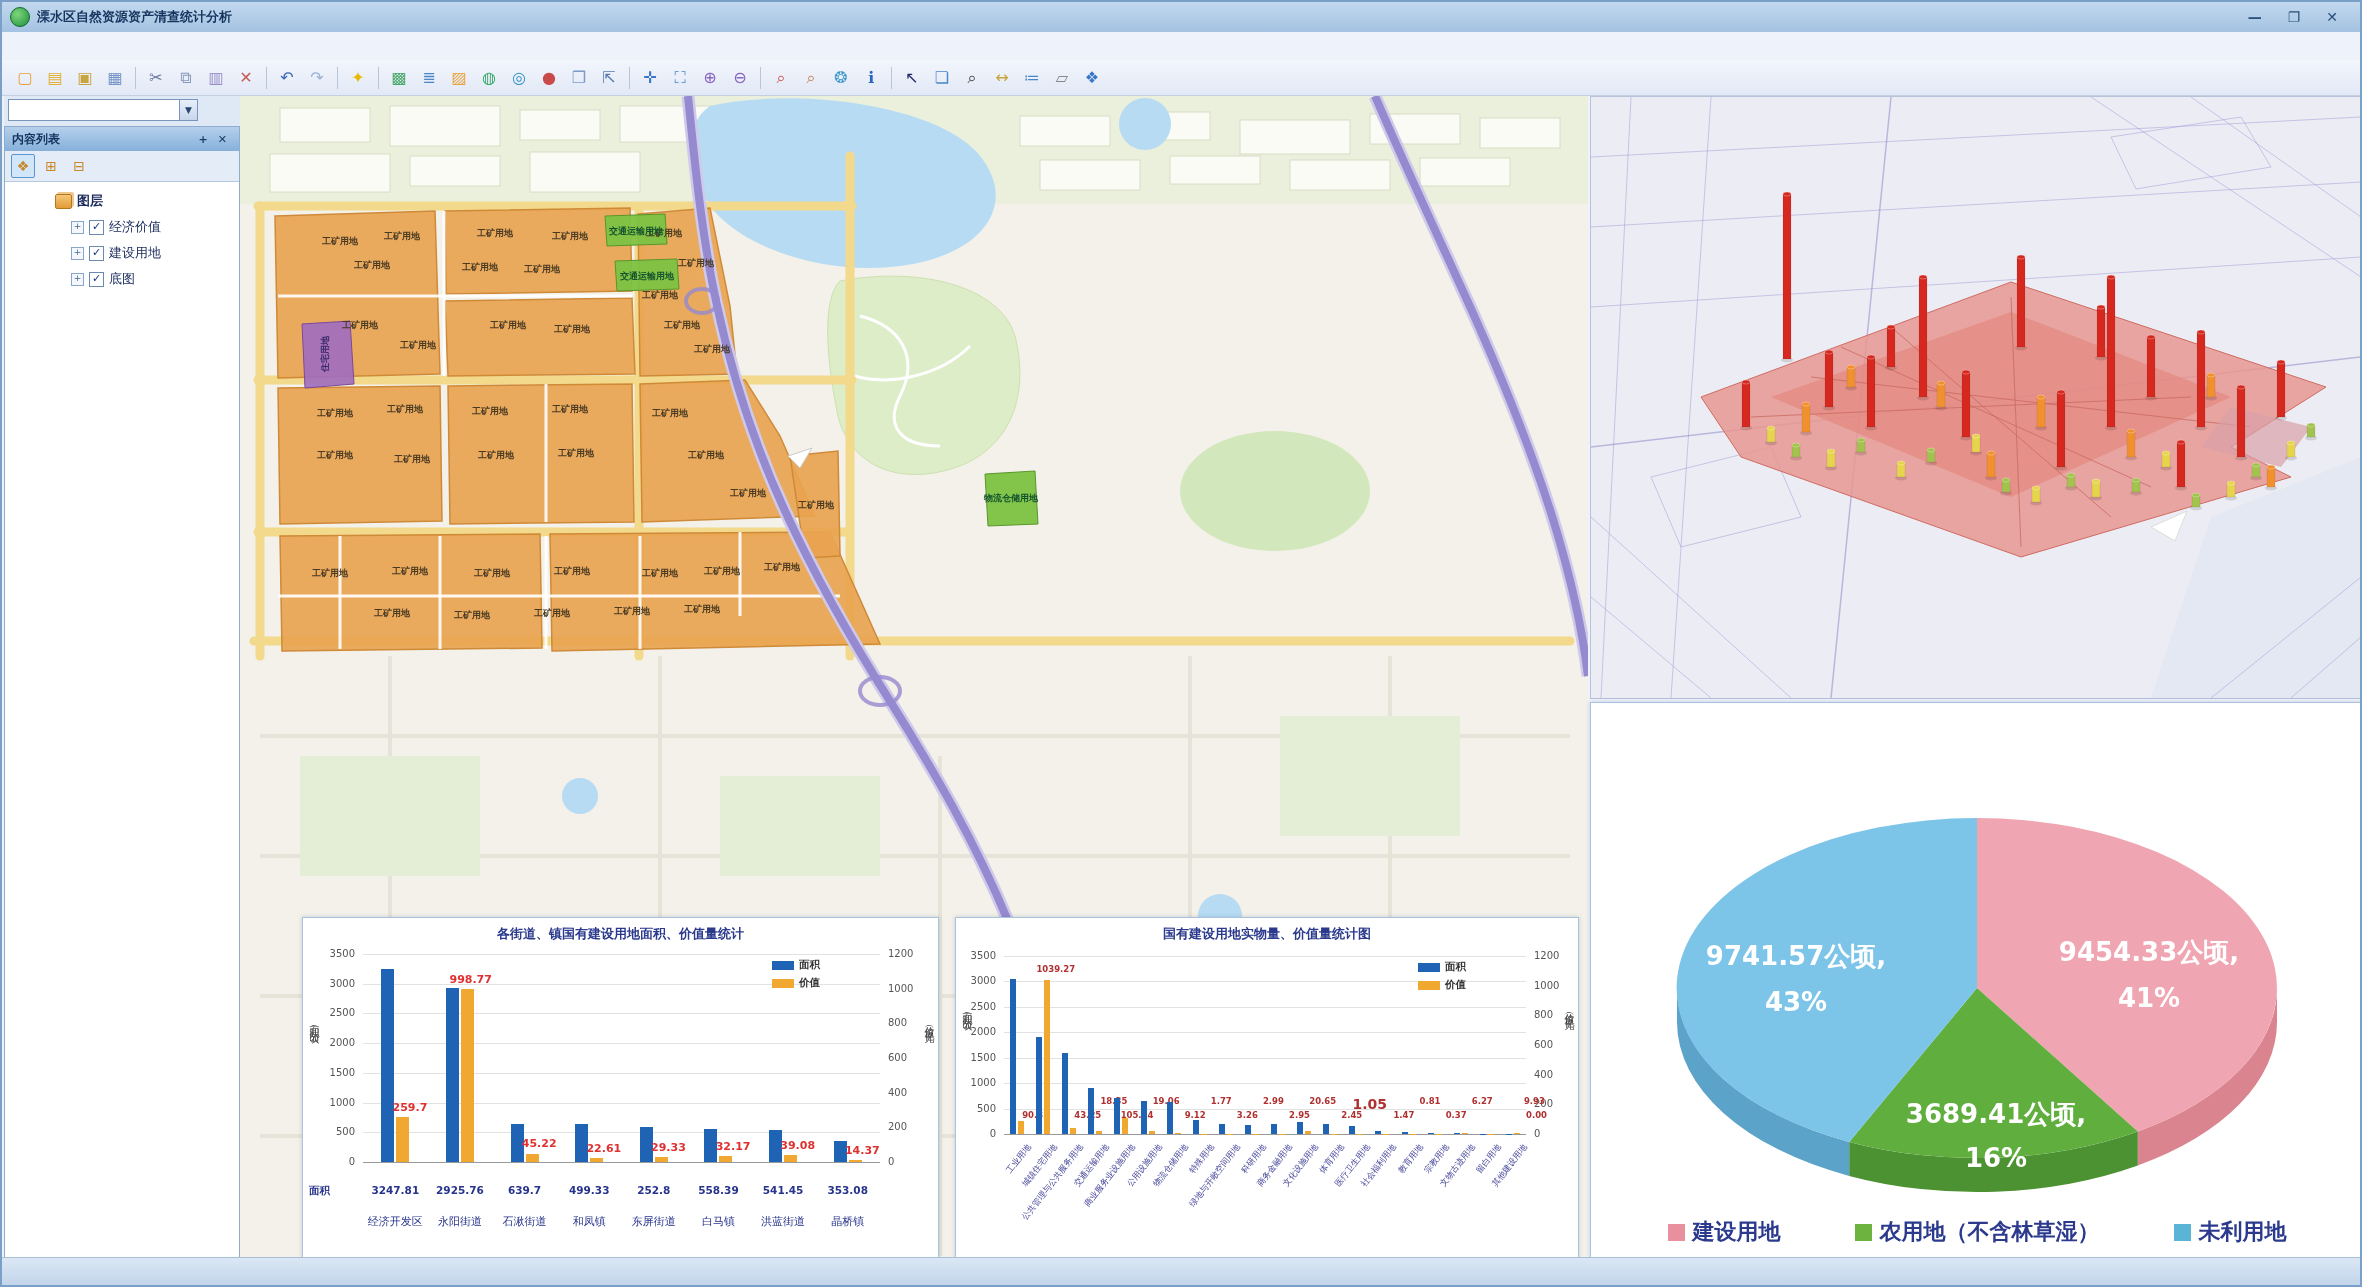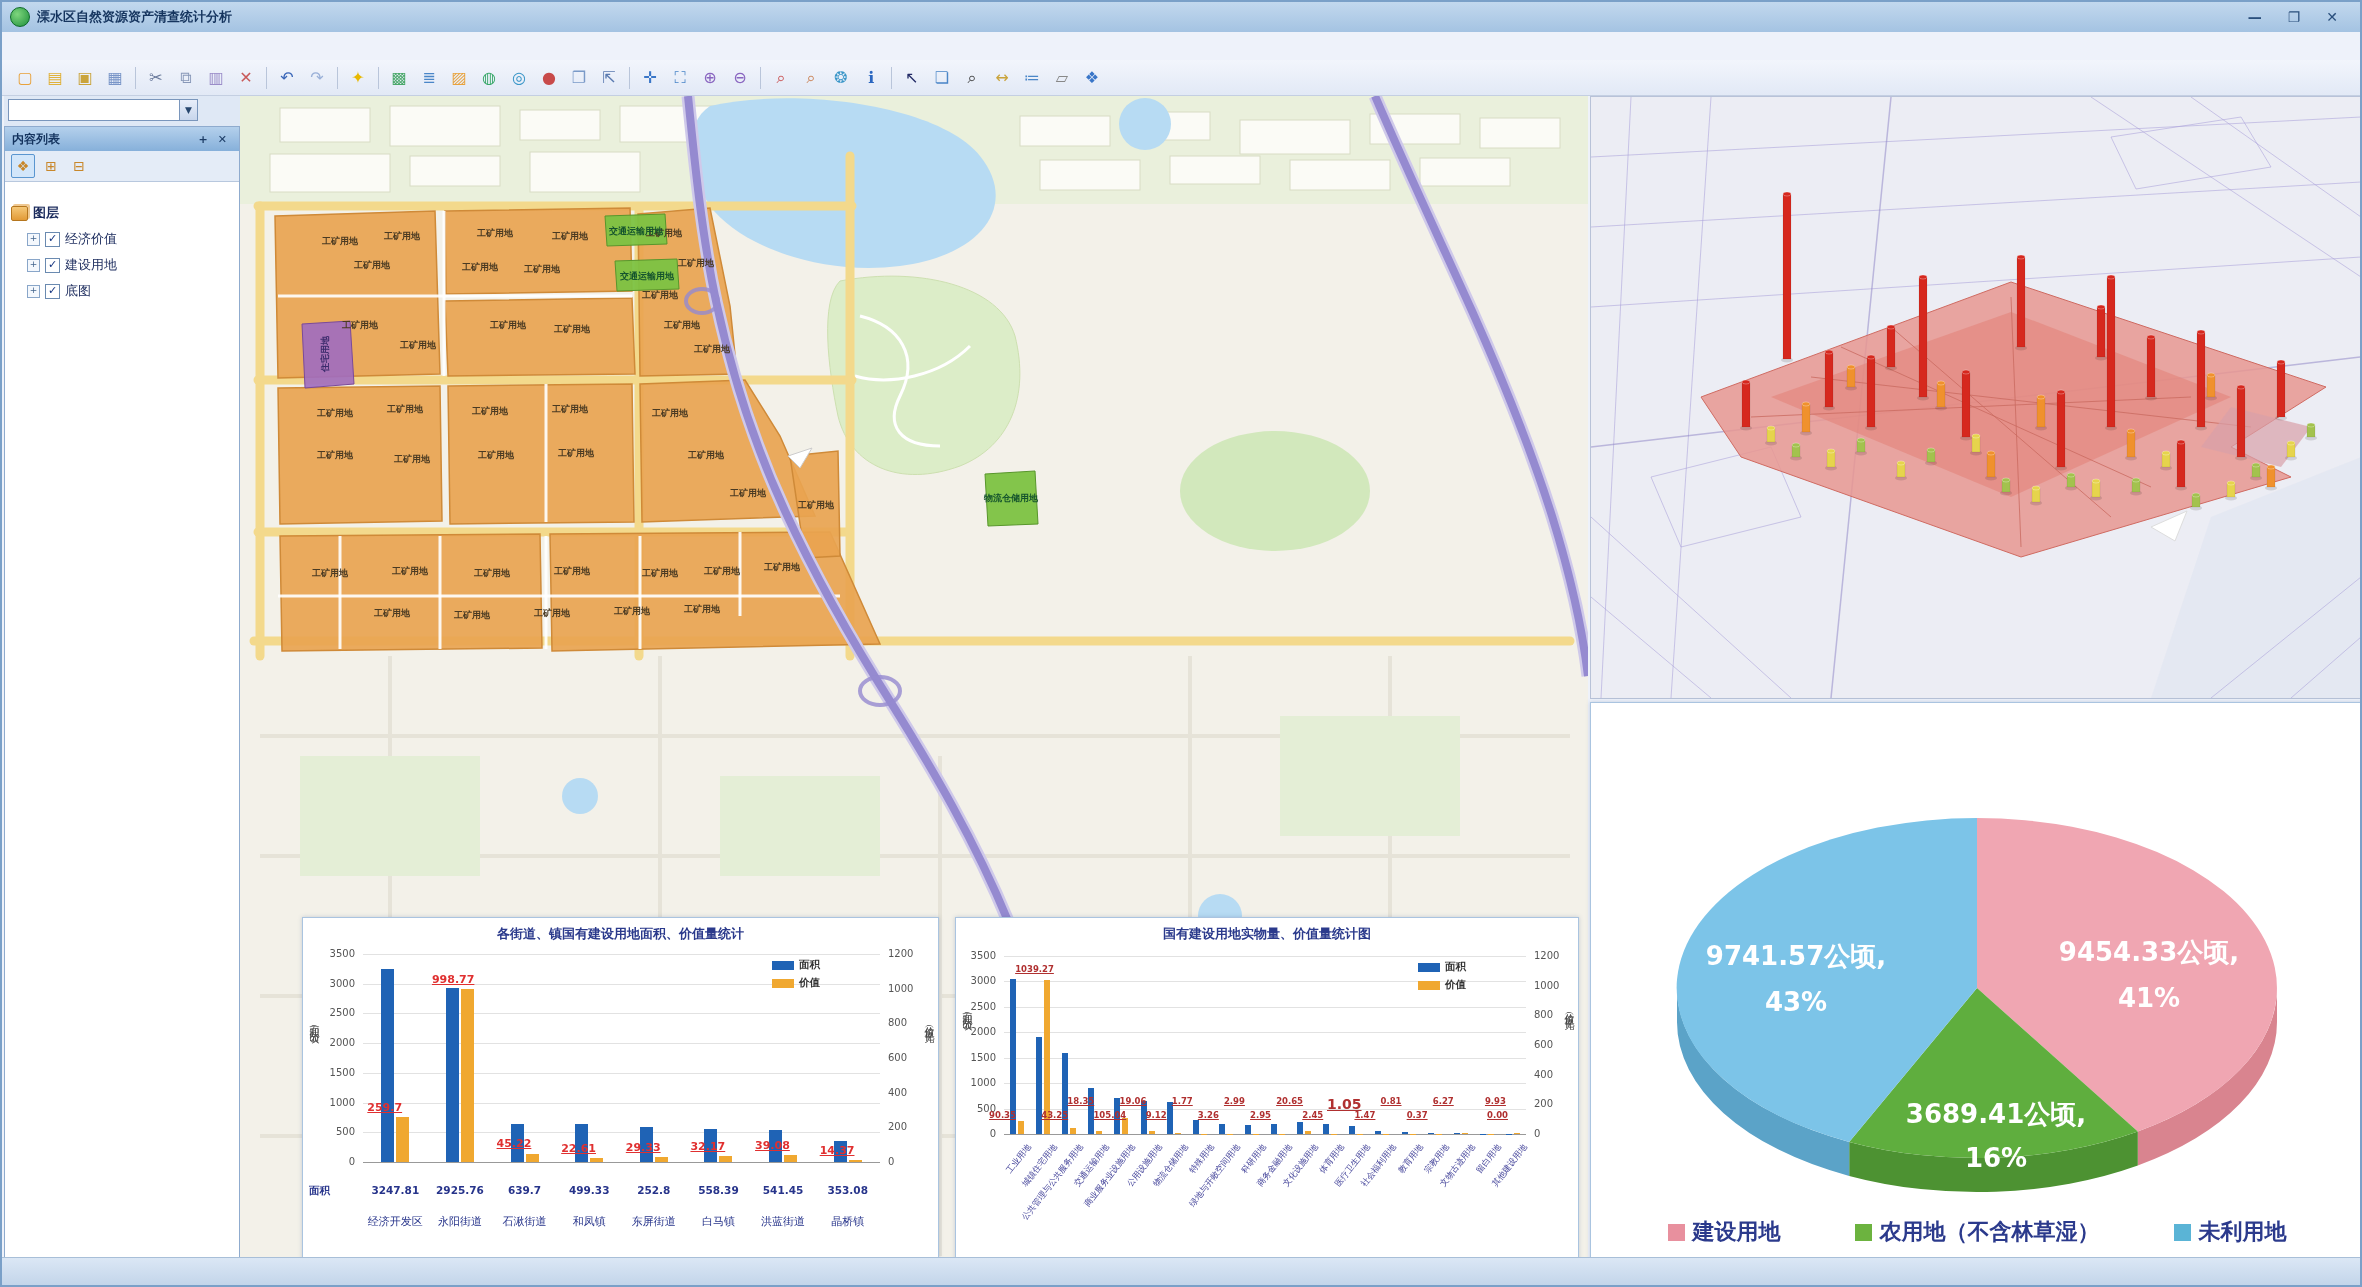--- a/index.html
+++ b/index.html
@@ -23,34 +23,34 @@
   #combo{flex:0 0 188px;height:20px;background:#fff;border:1px solid #7a96bc;display:flex;}
   #combo input{flex:1;border:none;outline:none;font-size:11px;padding:0 4px;background:transparent;}
   #combo .drop{width:17px;background:linear-gradient(#e8eefa,#c8d6ec);border-left:1px solid #7a96bc;font-size:9px;color:#27466e;display:flex;align-items:center;justify-content:center;}
   #toc{position:absolute;left:0;top:30px;width:236px;height:1134px;background:#fff;border:1px solid #8fabce;box-sizing:border-box;display:flex;flex-direction:column;}
   #toc-header{height:24px;background:linear-gradient(#b4d0ec,#86b0da);display:flex;align-items:center;padding:0 7px;font-size:12px;font-weight:bold;color:#14335e;}
   #toc-header .hbtn{margin-left:auto;font-size:11px;color:#1c3c66;padding:0 5px;}
   #toc-header .hbtn + .hbtn{margin-left:0;}
   #toc-tools{height:30px;background:#e4ecf7;border-bottom:1px solid #b8c8de;display:flex;align-items:center;gap:4px;padding:0 6px;}
   #toc-tools .ttool{width:22px;height:22px;display:flex;align-items:center;justify-content:center;font-size:14px;color:#c8872a;border:1px solid transparent;border-radius:2px;}
   #toc-tools .ttool.active{background:#d2e6fa;border-color:#5a96d0;}
-  #tree{flex:1;padding:18px 4px;font-size:13px;color:#1a2a5c;}
+  #tree{flex:1;padding:6px 4px;font-size:13px;color:#1a2a5c;margin-left:44px;}
   .trow{display:flex;align-items:center;height:26px;gap:5px;}
   .trow .expander{width:11px;height:11px;border:1px solid #89a6c9;color:#44668e;font-size:9px;line-height:9px;text-align:center;background:#f4f8fd;margin-left:18px;}
   .trow .cbox{width:13px;height:13px;border:1px solid #6a8ab0;background:#fff;color:#12327e;font-size:11px;line-height:12px;text-align:center;font-weight:bold;}
   .layers-icon{width:15px;height:13px;background:linear-gradient(#f5c878,#e29a37);border:1px solid #b5761e;border-radius:2px;margin-left:2px;box-shadow:2px -2px 0 rgba(226,154,55,.55);}
   
   #mapview{position:absolute;left:238px;top:94px;width:1348px;height:1166px;background:#f3f1e9;}
   
   .panel{position:absolute;background:#fff;border:1px solid #aac4e0;box-shadow:0 0 4px rgba(60,90,140,.25);}
   .chart-title{position:absolute;top:7px;left:0;width:100%;text-align:center;font-size:13px;font-weight:bold;color:#2b3a8c;}
   .gridline{position:absolute;height:1px;background:#e2e2e2;}
   .tick{position:absolute;font-size:10px;color:#555;}
   .bar{position:absolute;}
-  .vlab{position:absolute;font-weight:bold;text-align:left;width:60px;text-decoration:underline;}
+  .vlab{position:absolute;font-weight:bold;text-align:right;width:60px;}
   .xl1{position:absolute;text-align:center;font-size:10.5px;font-weight:bold;color:#27348b;}
   .xl2{position:absolute;text-align:center;font-size:11px;color:#27348b;}
   .xlrot{position:absolute;font-size:8.5px;color:#44449a;text-align:right;white-space:nowrap;transform:rotate(-52deg);transform-origin:100% 0;}
   .yaxis-label{position:absolute;writing-mode:vertical-rl;font-size:10px;color:#444;letter-spacing:2px;}
   .legend{position:absolute;display:flex;flex-direction:column;gap:4px;}
   .legend .li{display:flex;align-items:center;gap:5px;font-size:10.5px;color:#333;font-weight:bold;}
   .legend .sw{width:22px;height:9px;}
   
   #view3d{position:absolute;left:1588px;top:94px;width:772px;height:603px;background:#ecedf4;border:1px solid #b8c2d8;box-sizing:border-box;}
   

